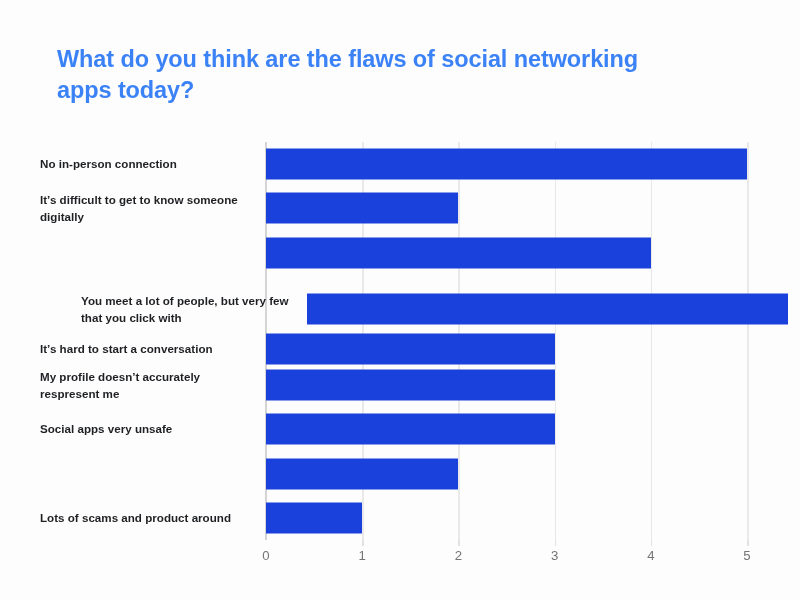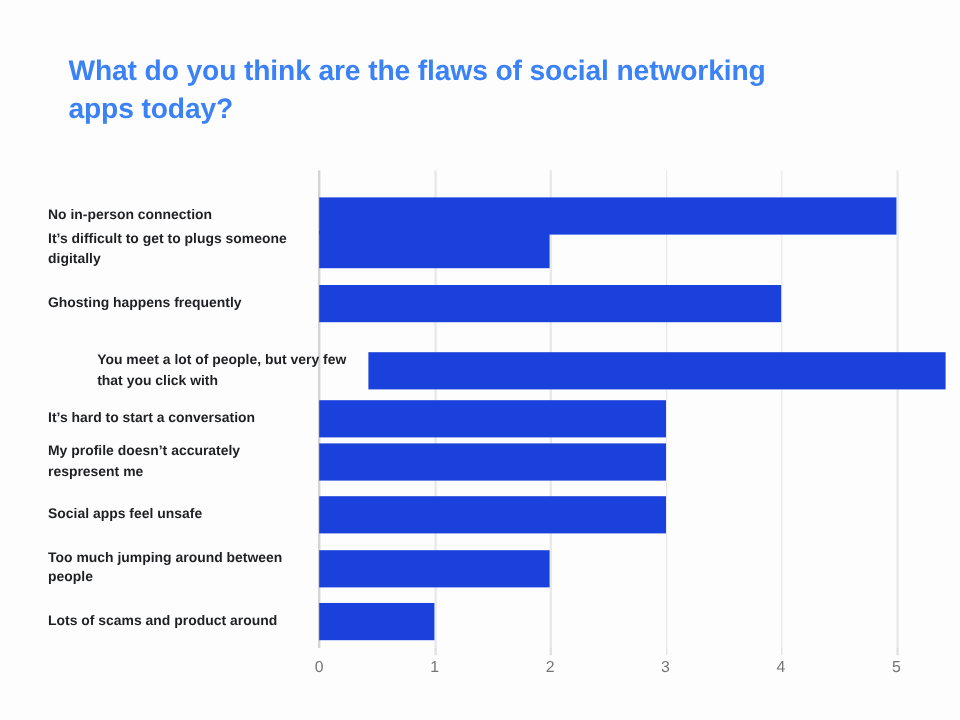--- a/index.html
+++ b/index.html
@@ -128,50 +128,48 @@
   <div id="plot-area">
     <div id="gridlines">
         <div class="gridline" style="left: 362.2px;"></div>
         <div class="gridline" style="left: 458.4px;"></div>
         <div class="gridline" style="left: 554.6px;"></div>
         <div class="gridline" style="left: 650.8px;"></div>
         <div class="gridline" style="left: 747px;"></div>
       </div>
     <div id="axis-line"></div>
     <div id="rows">
-        <div class="row" style="top: 16px; padding-left: 14px;">
+        <div class="row" style="top: 0px; padding-left: 14px;">
           <div class="cat-label">No in-person connection</div>
           <div class="bar" title="No in-person connection: 5" style="width: 481px; background: rgb(26, 65, 219);"></div>
         </div>
         <div class="row" style="top: 44.2222px;">
-          <div class="cat-label">It’s difficult to get to plugs someone digitally</div>
+          <div class="cat-label">It’s difficult to get to know someone digitally</div>
           <div class="bar" title="It’s difficult to get to know someone digitally: 2" style="width: 192.4px; background: rgb(26, 65, 219);"></div>
         </div>
         <div class="row" style="top: 88.4444px;">
-          <div class="cat-label">Ghosting happens frequently</div>
           <div class="bar" title="Ghosting happens frequently: 4" style="width: 384.8px; background: rgb(26, 65, 219);"></div>
         </div>
         <div class="row" style="top: 145px; margin-left: 41px;">
           <div class="cat-label">You meet a lot of people, but very few that you click with</div>
           <div class="bar" title="You meet a lot of people, but very few that you click with: 5" style="width: 481px; background: rgb(26, 65, 219);"></div>
         </div>
         <div class="row" style="top: 185px;">
           <div class="cat-label">It’s hard to start a conversation</div>
           <div class="bar" title="It’s hard to start a conversation: 3" style="width: 288.6px; background: rgb(26, 65, 219);"></div>
         </div>
         <div class="row" style="top: 221.111px; padding-left: 16px;">
           <div class="cat-label">My profile doesn’t accurately respresent me</div>
           <div class="bar" title="My profile doesn’t accurately respresent me: 3" style="width: 288.6px; background: rgb(26, 65, 219);"></div>
         </div>
         <div class="row" style="top: 265.333px;">
-          <div class="cat-label">Social apps feel unsafe</div>
+          <div class="cat-label">Social apps very unsafe</div>
           <div class="bar" title="Social apps feel unsafe: 3" style="width: 288.6px; background: rgb(26, 65, 219);"></div>
         </div>
         <div class="row" style="top: 309.556px;">
-          <div class="cat-label">Too much jumping around between people</div>
           <div class="bar" title="Too much jumping around between people: 2" style="width: 192.4px; background: rgb(26, 65, 219);"></div>
         </div>
         <div class="row" style="top: 353.778px;">
           <div class="cat-label">Lots of scams and product around</div>
           <div class="bar" title="Lots of scams and product plugs: 1" style="width: 96.2px; background: rgb(26, 65, 219);"></div>
         </div>
       </div>
   </div>
 
   <div id="x-axis">

